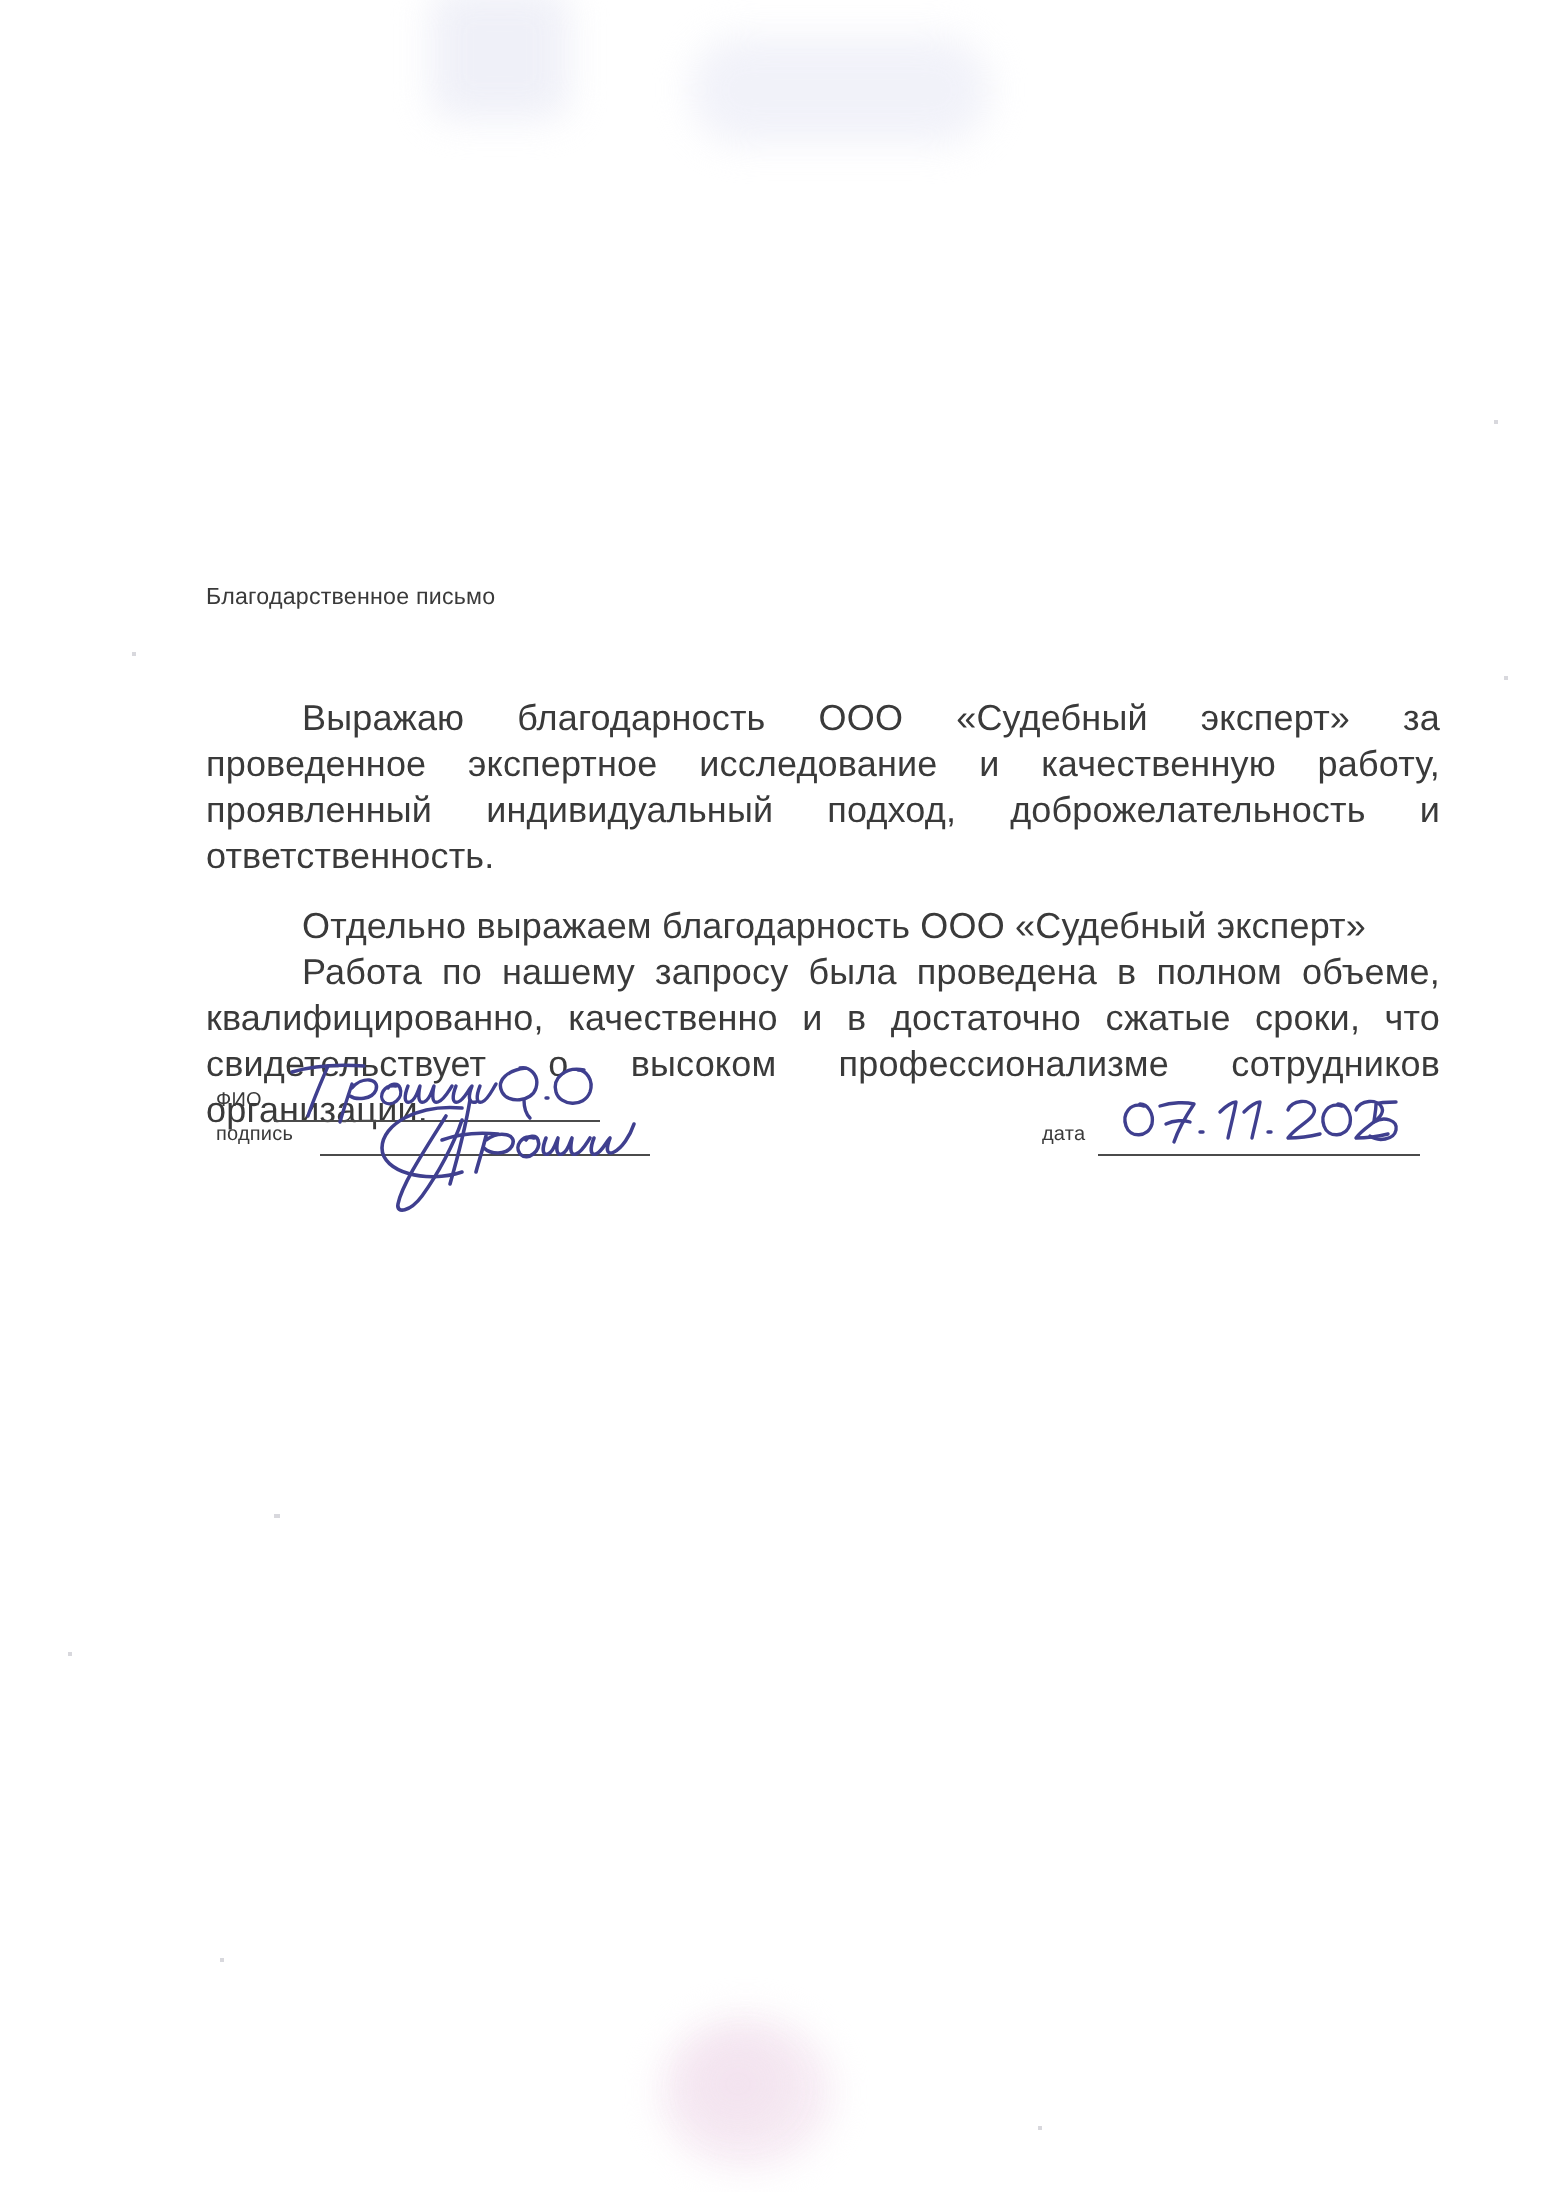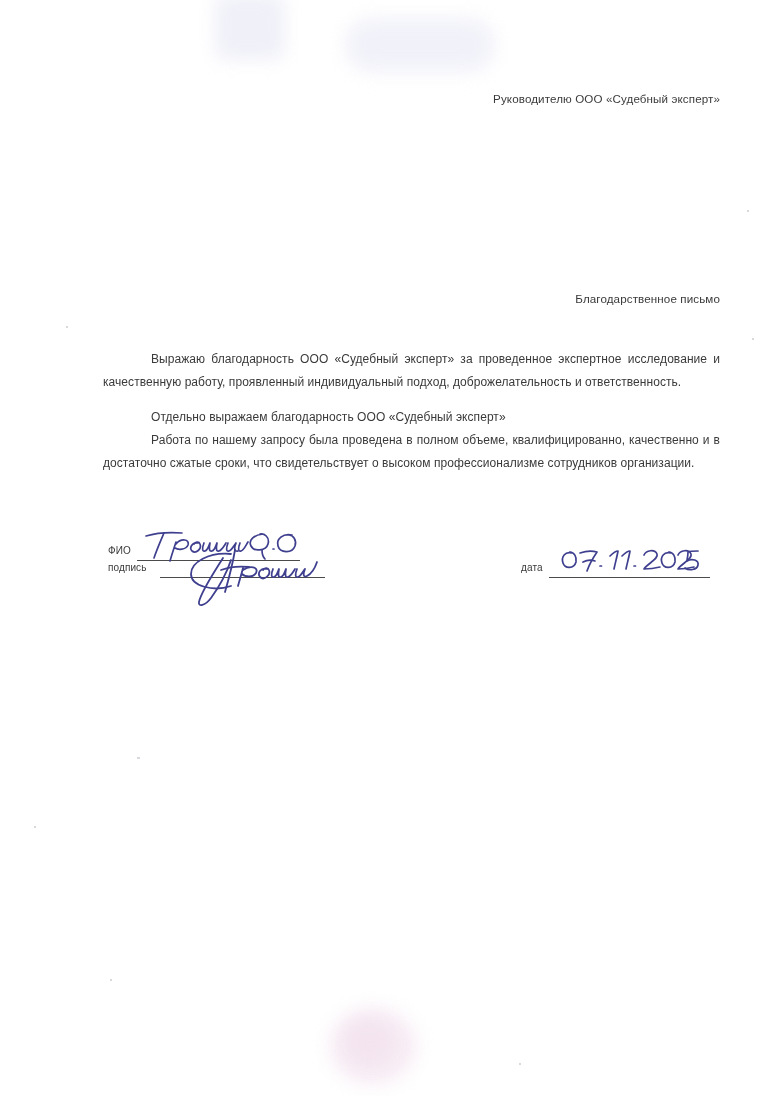--- a/index.html
+++ b/index.html
@@ -67,36 +67,36 @@
     text-align: right;
     font-size: 11.6px;
     line-height: 17px;
     letter-spacing: .01em;
   }
   .doc-title {
     position: absolute;
     left: 103px;
     top: 290px;
     width: 617px;
-    text-align: right;
+    text-align: left;
     font-size: 11.6px;
     line-height: 17px;
     letter-spacing: .01em;
   }
   .body-block {
     position: absolute;
     left: 103px;
     top: 348px;
     width: 617px;
   }
   .para {
     text-align: justify;
     text-justify: inter-word;
     text-indent: 48px;
-    font-size: 12px;
+    font-size: 18px;
     line-height: 23px;
     margin: 0 0 12px 0;
     letter-spacing: .005em;
   }
   .para.last { text-align: left; margin-bottom: 0; }
 
   
   .sig-area {
     position: absolute;
     left: 0; top: 0;
@@ -149,21 +149,20 @@
   <div class="smudge smudge-bottom-2"></div>
 
   <div class="speck" style="left:66px;  top:326px; width:2px; height:2px;"></div>
   <div class="speck" style="left:747px; top:210px; width:2px; height:2px;"></div>
   <div class="speck" style="left:752px; top:338px; width:2px; height:2px;"></div>
   <div class="speck" style="left:137px; top:757px; width:3px; height:2px;"></div>
   <div class="speck" style="left:34px;  top:826px; width:2px; height:2px;"></div>
   <div class="speck" style="left:110px; top:979px; width:2px; height:2px;"></div>
   <div class="speck" style="left:519px; top:1063px; width:2px; height:2px;"></div>
 
-  <div class="addressee">Руководителю ООО «Судебный эксперт»</div>
 
   <div class="doc-title">Благодарственное письмо</div>
 
   <div class="body-block">
     <p class="para">Выражаю благодарность ООО «Судебный эксперт» за проведенное экспертное исследование и качественную работу, проявленный индивидуальный подход, доброжелательность и ответственность.</p>
     <p class="para last">Отдельно выражаем благодарность ООО «Судебный эксперт»</p>
     <p class="para">Работа по нашему запросу была проведена в полном объеме, квалифицированно, качественно и в достаточно сжатые сроки, что свидетельствует о высоком профессионализме сотрудников организации.</p>
   </div>
 
   <div class="sig-area">

